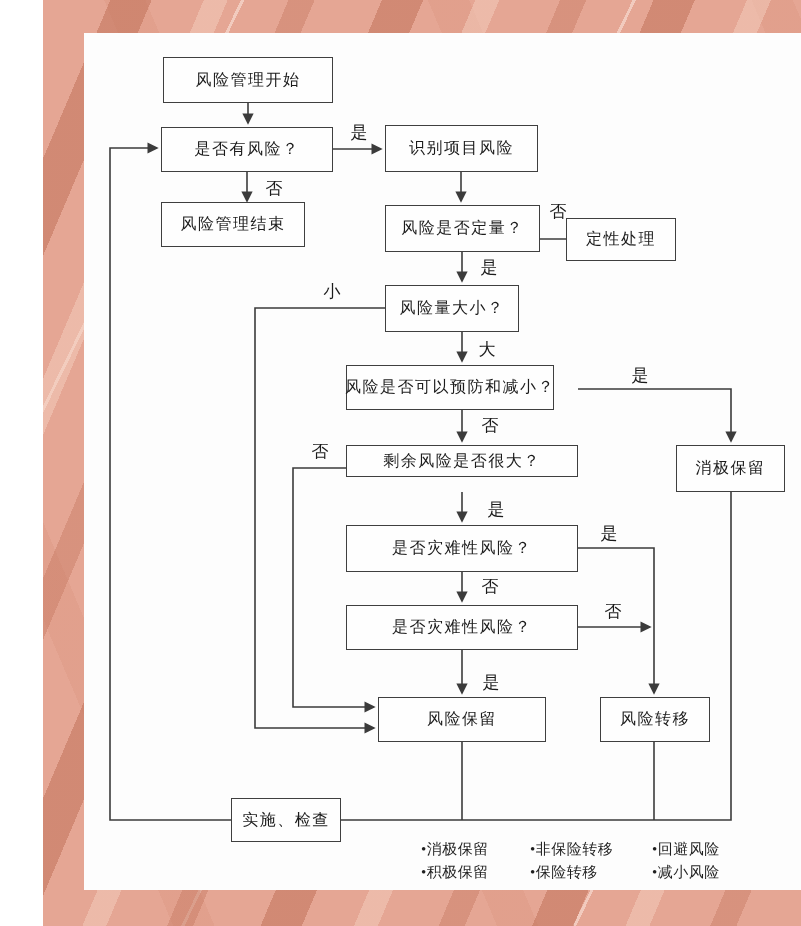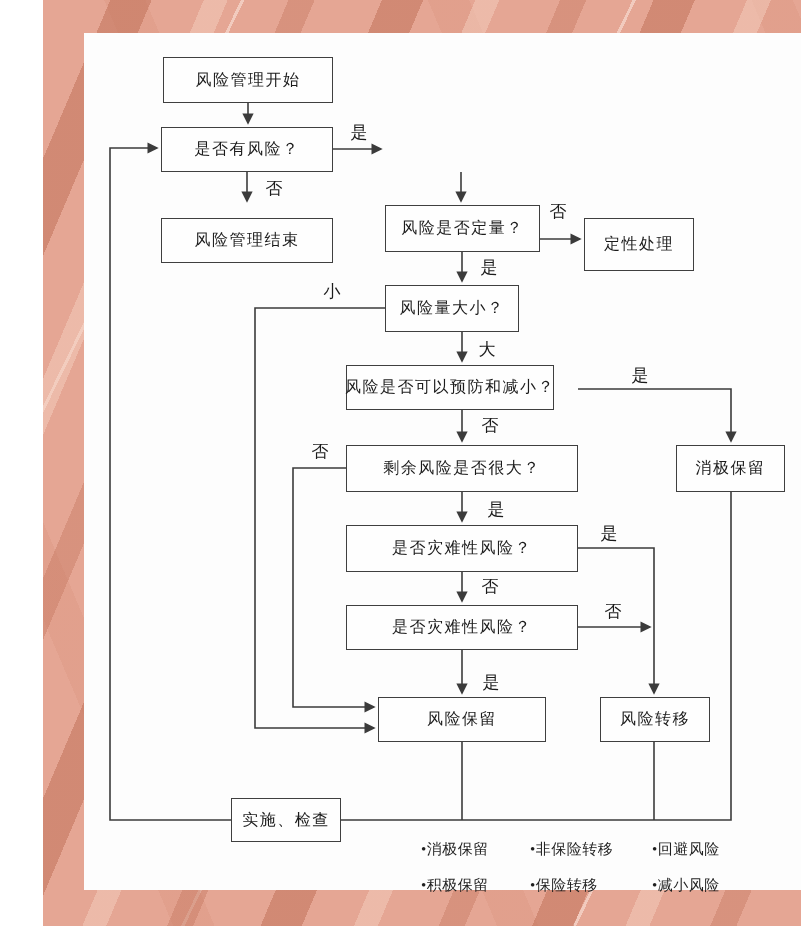--- a/index.html
+++ b/index.html
@@ -69,21 +69,21 @@
     font-size: 17px;
     color: #1b1b1b;
     line-height: 1;
   }
 
   .legend {
     position: absolute;
     left: 378px; top: 840px;
     display: grid;
     grid-template-columns: 109px 122px 96px;
-    row-gap: 17px;
+    row-gap: 4px;
     font-size: 15px;
     letter-spacing: 0.5px;
     color: #1f1f1f;
   }
 </style>
 </head>
 <body>
 
 <div class="stage">
 
@@ -111,27 +111,28 @@
     <polyline points="419,572 419,601" marker-end="url(#ah)"></polyline>
     <polyline points="535,627 607,627" marker-end="url(#ah)"></polyline>
     <polyline points="419,650 419,693" marker-end="url(#ah)"></polyline>
     <polyline points="419,742 419,820"></polyline>
     <polyline points="611,742 611,820"></polyline>
     <polyline points="688,492 688,820 67,820 67,148 114,148" marker-end="url(#ah)"></polyline>
   </svg>
 
   <div class="node" style="left:120px;top:57px;width:170px;height:46px">风险管理开始</div>
   <div class="node" style="left:118px;top:127px;width:172px;height:45px">是否有风险？</div>
-  <div class="node" style="left:118px;top:218px;width:172px;height:45px">风险管理结束</div>
+  <div class="node" style="left:118px;top:202px;width:144px;height:45px">风险管理结束</div>
+  <div class="node" style="left:342px;top:125px;width:153px;height:47px">识别项目风险</div>
   <div class="node" style="left:342px;top:205px;width:155px;height:47px">风险是否定量？</div>
-  <div class="node" style="left:541px;top:218px;width:110px;height:53px">定性处理</div>
+  <div class="node" style="left:523px;top:218px;width:110px;height:43px">定性处理</div>
   <div class="node" style="left:342px;top:285px;width:134px;height:47px">风险量大小？</div>
   <div class="node" style="left:303px;top:365px;width:208px;height:45px">风险是否可以预防和减小？</div>
   <div class="node" style="left:633px;top:445px;width:109px;height:47px">消极保留</div>
-  <div class="node" style="left:303px;top:445px;width:232px;height:47px">剩余风险是否很大？</div>
+  <div class="node" style="left:303px;top:445px;width:232px;height:32px">剩余风险是否很大？</div>
   <div class="node" style="left:303px;top:525px;width:232px;height:47px">是否灾难性风险？</div>
   <div class="node" style="left:303px;top:605px;width:232px;height:45px">是否灾难性风险？</div>
   <div class="node" style="left:335px;top:697px;width:168px;height:45px">风险保留</div>
   <div class="node" style="left:557px;top:697px;width:110px;height:45px">风险转移</div>
   <div class="node" style="left:188px;top:798px;width:110px;height:44px">实施、检查</div>
 
   <span class="elabel" style="left:316px;top:132px">是</span>
   <span class="elabel" style="left:231px;top:188px">否</span>
   <span class="elabel" style="left:515px;top:211px">否</span>
   <span class="elabel" style="left:446px;top:267px">是</span>

